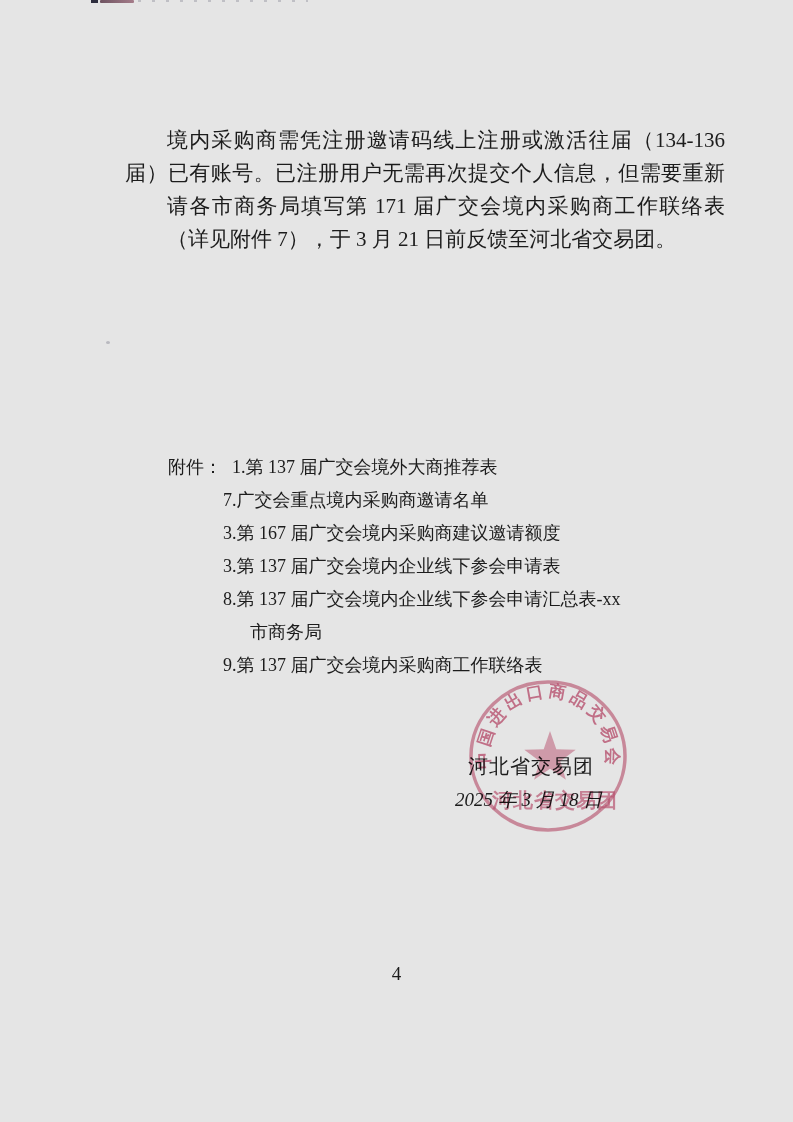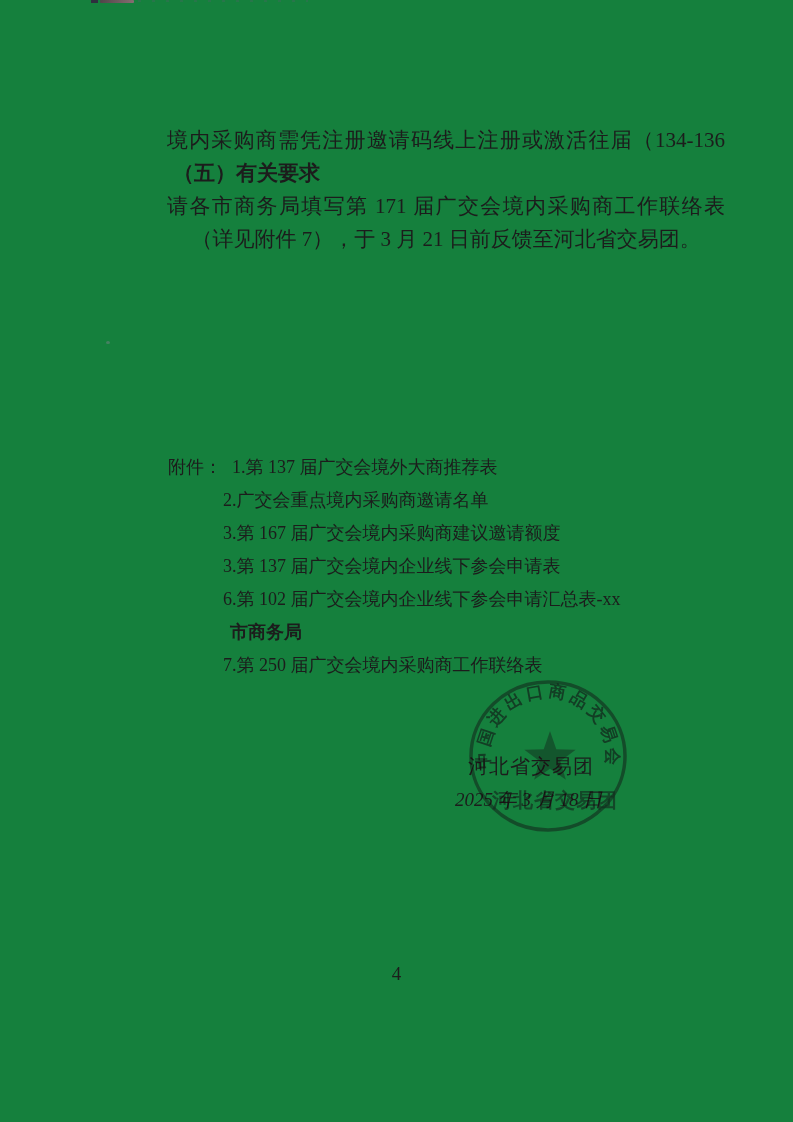--- a/index.html
+++ b/index.html
@@ -1,21 +1,21 @@
 <!DOCTYPE html>
 <html><head>
 <meta charset="utf-8">
 <style>
   * { margin: 0; padding: 0; box-sizing: border-box; }
   html, body { background: #ffffff; }
   .page {
     position: relative;
     width: 793px;
     height: 1122px;
-    background: #15803d;
+    background: #e5e5e5;
     overflow: hidden;
     font-family: "Liberation Serif", "DejaVu Serif", serif;
     color: #1c1c1c;
   }
 
   
   .artifact { position: absolute; }
   .a1 { left: 91px;  top: 0; width: 7px;   height: 3px; background: #2e2e3e; }
   .a2 { left: 100px; top: 0; width: 34px;  height: 3px; border-radius: 1px; opacity: .85;
         background: linear-gradient(90deg, #5a3a4a, #9a6a7a); }
@@ -32,35 +32,35 @@
     width: 600px;
     font-size: 21px;
     line-height: 33px;
   }
   .ln { white-space: nowrap; }
   .ln.just {
     white-space: normal;
     text-align: justify;
     text-align-last: justify;
   }
-  .ln.ind  { text-indent: 42px; text-align: center; }
+  .ln.ind  { text-indent: 42px; }
   .ln.head { text-indent: 48px; font-weight: bold; white-space: nowrap; }
 
   
   .attach-block {
     position: absolute;
     left: 168px;
     top: 451px;
     font-size: 18px;
     line-height: 33px;
   }
   .attach-block .ln { white-space: nowrap; }
   .attach-block .first .item1 { margin-left: 10px; }
   .attach-block .it   { margin-left: 55px; }
-  .attach-block .cont { margin-left: 62px; font-weight: bold; }
+  .attach-block .cont { margin-left: 82px; }
 
   
   .sig-org {
     position: absolute;
     left: 468px; top: 753px;
     font-size: 20px; letter-spacing: 1px;
   }
   .sig-date {
     position: absolute;
     left: 455px; top: 787px;
@@ -104,35 +104,35 @@
 
 <div class="page">
 
   <div class="artifact a1"></div>
   <div class="artifact a2"></div>
   <div class="artifact a3"></div>
   <div class="artifact a4"></div>
 
   <div class="body-block">
     <div class="ln just ind">境内采购商需凭注册邀请码线上注册或激活往届（134-136</div>
-    <div class="ln head">（五）有关要求</div>
+    <div class="ln just">届）已有账号。已注册用户无需再次提交个人信息，但需要重新</div>
     <div class="ln just ind">请各市商务局填写第 171 届广交会境内采购商工作联络表</div>
     <div class="ln ind">（详见附件 7），于 3 月 21 日前反馈至河北省交易团。</div>
   </div>
 
   <div class="attach-block">
     <div class="ln first">
       <span>附件：</span><span class="item1">1.第 137 届广交会境外大商推荐表</span>
     </div>
-    <div class="ln it">2.广交会重点境内采购商邀请名单</div>
+    <div class="ln it">7.广交会重点境内采购商邀请名单</div>
     <div class="ln it">3.第 167 届广交会境内采购商建议邀请额度</div>
     <div class="ln it">3.第 137 届广交会境内企业线下参会申请表</div>
-    <div class="ln it">6.第 102 届广交会境内企业线下参会申请汇总表-xx</div>
+    <div class="ln it">8.第 137 届广交会境内企业线下参会申请汇总表-xx</div>
     <div class="ln cont">市商务局</div>
-    <div class="ln it">7.第 250 届广交会境内采购商工作联络表</div>
+    <div class="ln it">9.第 137 届广交会境内采购商工作联络表</div>
   </div>
 
   <div class="sig-org">河北省交易团</div>
   <div class="sig-date">2025 年 3 月 18 日</div>
 
   <svg class="seal" viewBox="0 0 163 157">
     <ellipse cx="81" cy="78" rx="77" ry="74" fill="none" stroke-width="3.5" opacity="0.62" stroke="#c6486c"></ellipse>
     <path id="sealArc" d="M 27.5 102.9 A 59 59 0 1 1 134.5 102.9" fill="none"></path>
     <text class="arcText" text-anchor="middle" opacity="0.78" fill="#c6486c">
       <textPath href="#sealArc" xlink:href="#sealArc" startOffset="50%">中国进出口商品交易会</textPath>

